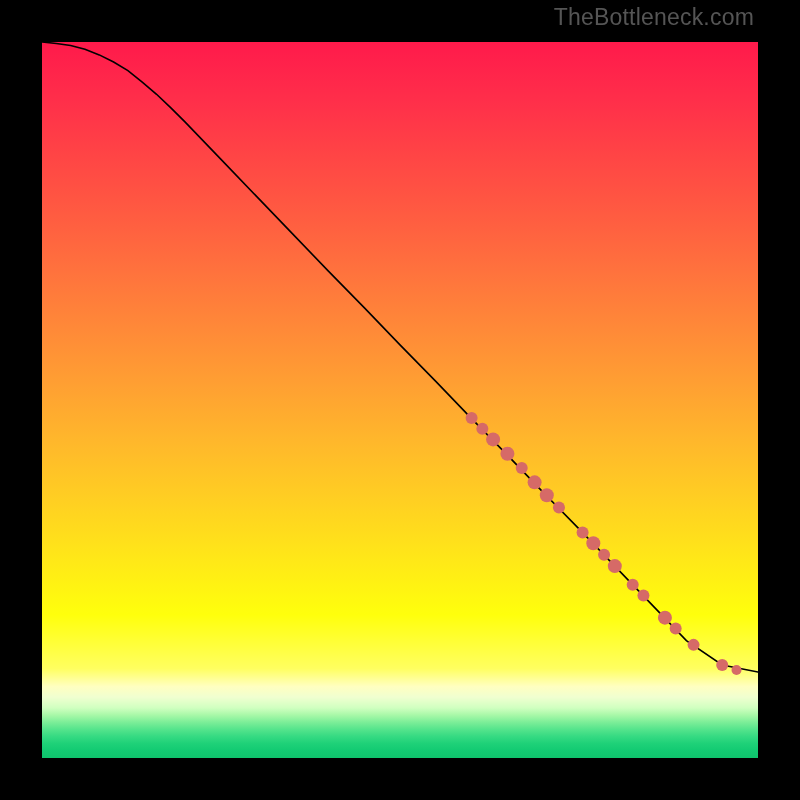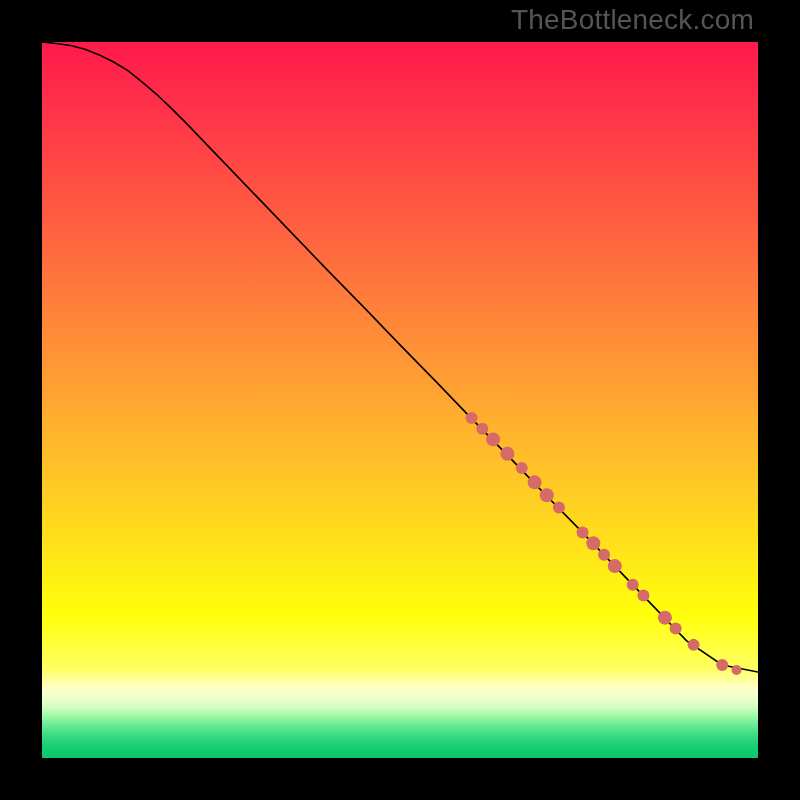--- a/index.html
+++ b/index.html
@@ -55,21 +55,21 @@
       #1ed178 98%,
       #12ca72 99%,
       #0fc46d 100%
     );
   }
   .watermark {
     position: absolute;
     top: 4px;
     right: 46px;
     color: #555;
-    font-size: 28px;
+    font-size: 23px;
     font-weight: 500;
     letter-spacing: 0.2px;
     white-space: nowrap;
   }
   svg.overlay {
     position: absolute;
     left: 0;
     top: 0;
     width: 100%;
     height: 100%;

